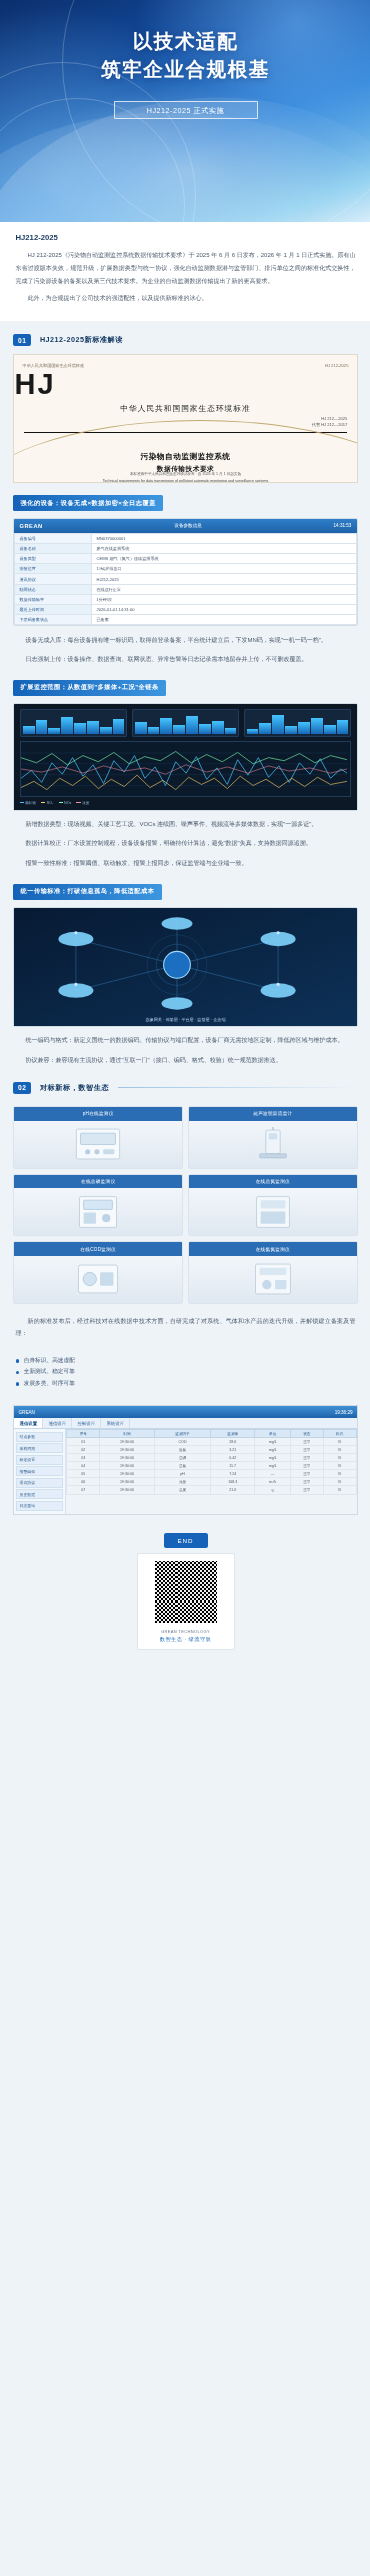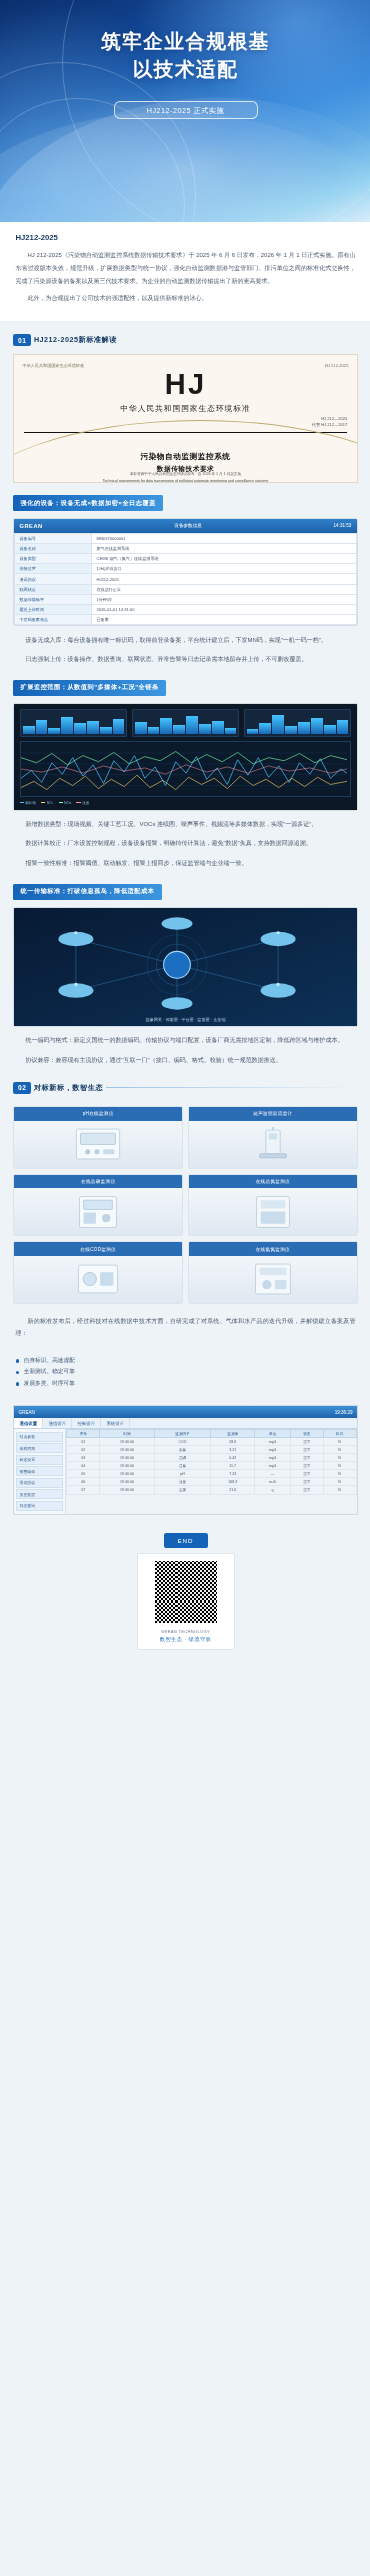--- a/index.html
+++ b/index.html
@@ -59,21 +59,21 @@
   }
   .hero-sub {
     position:relative; z-index:3;
     margin:17.5px auto 0;
     width:144px; height:17.5px; line-height:17.5px;
     text-align:center;
     color:#ffffff;
     font-size:7.2px;
     letter-spacing:0.5px;
     border:0.5px solid rgba(255,255,255,.75);
-    border-radius:6px;
+    border-radius:1px;
     background:rgba(255,255,255,.10);
   }
 
   
   .intro {
     background:#fff;
     margin:0;
     padding:11.3px 15.5px 15.5px;
   }
   .intro h3 {
@@ -86,21 +86,21 @@
     margin:0;
     font-size:6px;
     line-height:2.1;
     color:#4a5a6b;
     text-align:justify;
     text-indent:2em;
   }
 
   
   .sec-head {
-    display:flex; align-items:center; gap:3px;
+    display:flex; align-items:center; gap:9px;
     padding:13.4px 13.4px 7.2px;
   }
   .sec-num {
     width:17.5px; height:12.4px; border-radius:2.1px;
     background:#1463b8; color:#fff;
     font-size:6.7px; font-weight:bold;
     display:flex; align-items:center; justify-content:center;
     letter-spacing:0.5px;
   }
   .sec-title {
@@ -119,21 +119,21 @@
     padding:8.2px 0 0;
     position:relative;
     height:129px;
     overflow:hidden;
   }
   .cover .cv-top {
     display:flex; justify-content:space-between;
     padding:0 8.2px; font-size:4.1px; color:#7a6c58;
   }
   .cover .cv-hj {
-    text-align:center; font-size:29px; font-weight:bold;
+    font-size:29px; font-weight:bold;
     color:#1a1a1a; letter-spacing:2.1px; margin-top:2.1px; line-height:1;
   }
   .cover .cv-org {
     text-align:center; font-size:7.7px; color:#1a1a1a; margin-top:5.2px; letter-spacing:1px;
   }
   .cover .cv-code {
     text-align:right; padding:0 9.3px; font-size:4.1px; color:#555; margin-top:2.1px; line-height:1.5;
   }
   .cover .cv-line { height:0.5px; background:#111; margin:4.1px 9.3px; }
   .cover .cv-name {
@@ -271,22 +271,22 @@
 <div class="page">
 
   <div class="hero">
     <div class="swirl s1"></div>
     <div class="swirl s2"></div>
     <div class="swirl s3"></div>
     <div class="glow"></div>
     <div class="wave"></div>
     <div class="wave2"></div>
     <div class="hero-title">
+      <div>以技术适配</div>
       <div>筑牢企业合规根基</div>
-      <div>以技术适配</div>
     </div>
     <div class="hero-sub">HJ212-2025 正式实施</div>
   </div>
 
   <div class="intro">
     <h3>HJ212-2025</h3>
     <p>HJ 212-2025《污染物自动监测监控系统数据传输技术要求》于 2025 年 6 月 6 日发布，2026 年 1 月 1 日正式实施。原有山东省过渡版本失效，规范升级，扩展数据类型与统一协议，强化自动监测数据港与监管部门、排污单位之间的标准化式交换性，完成了污染源设备的备案以及第三代技术要求。为企业的自动监测数据传输提出了新的更高要求。</p>
     <p style="margin-top:5.2px">此外，为合规提出了公司技术的强适配性，以及提供新标准的冰心。</p>
   </div>
 

